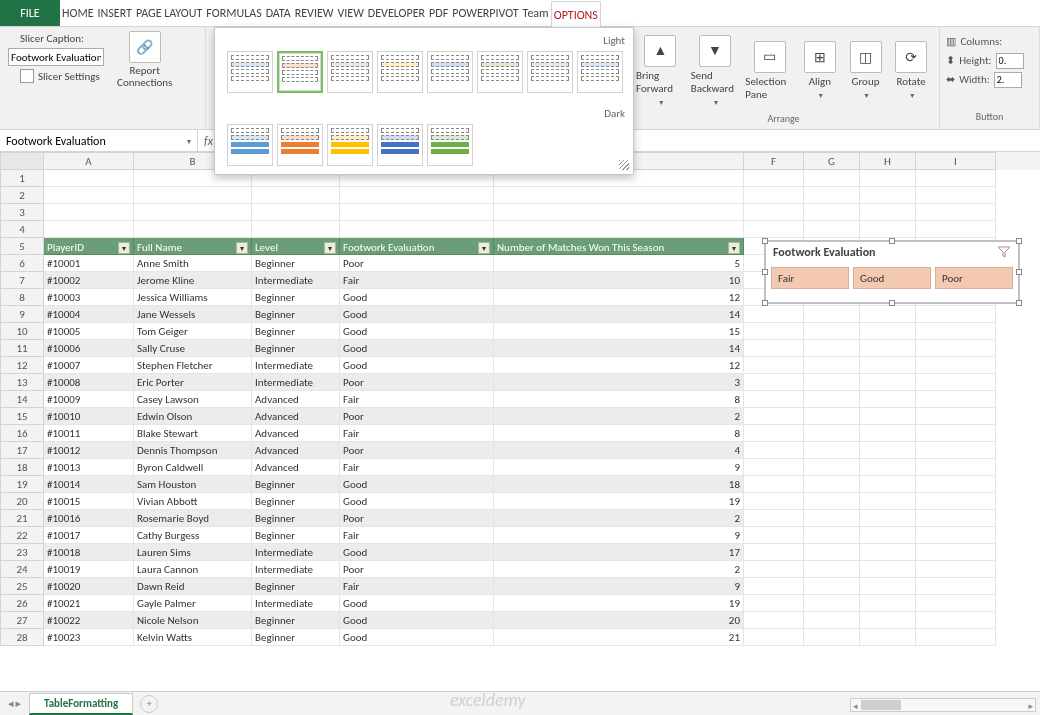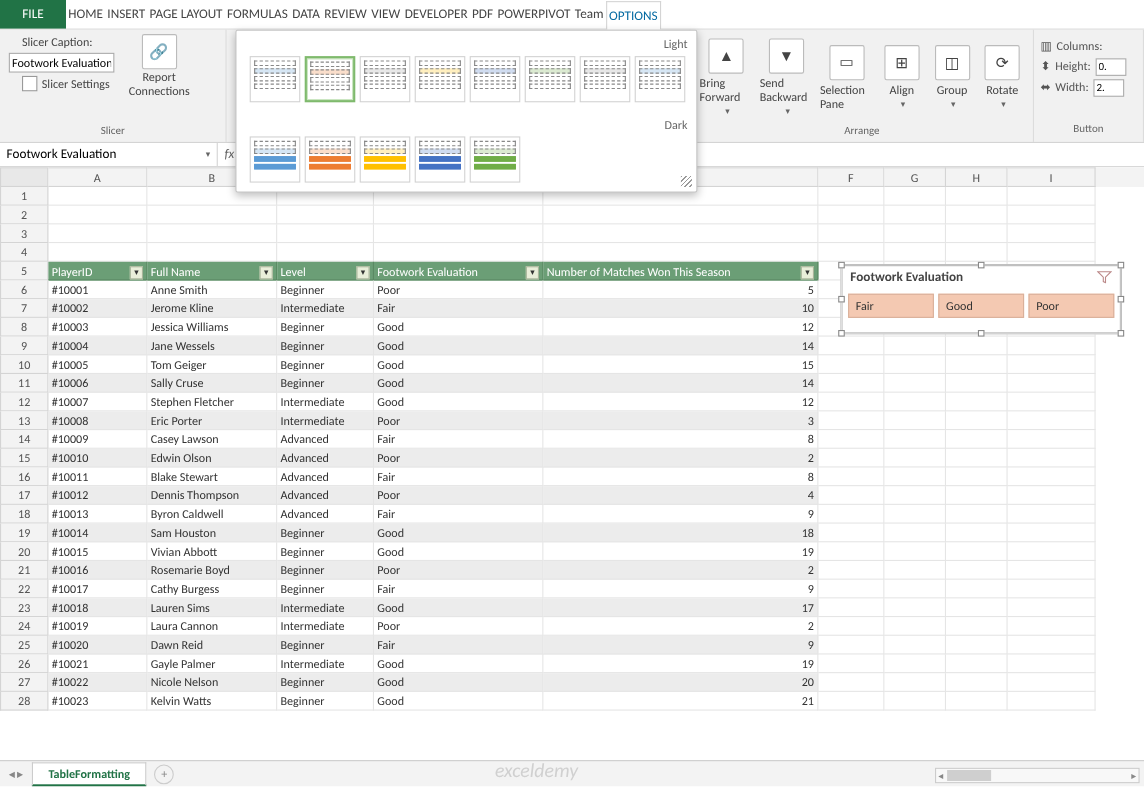--- a/index.html
+++ b/index.html
@@ -1,21 +1,21 @@
 <!DOCTYPE html>
 <html><head>
 <meta charset="utf-8">
 <style>
 * { margin:0; padding:0; box-sizing:border-box; font-family:"Segoe UI","Calibri",sans-serif; }
 body { background:#fff; width:1040px; height:715px; overflow:hidden; font-size:12px; color:#333; position:relative;}
 
 .tabbar { height:27px; background:#fff; display:flex; align-items:stretch; border-bottom:1px solid #d4d4d4;}
 .tabbar .file { background:#217346; color:#fff; width:60px; display:flex; align-items:center; justify-content:center; font-size:12px;}
 .tabbar .tab { padding:0 2px; display:flex; align-items:center; font-size:12px; color:#444; cursor:pointer;}
-.tabbar .tab.active { color:#0369a1; background:#fff; border-top:1px solid #d4d4d4; border-left:1px solid #d4d4d4; border-right:1px solid #d4d4d4; position:relative; top:1px;}
+.tabbar .tab.active { color:#b91c1c; background:#fff; border-top:1px solid #d4d4d4; border-left:1px solid #d4d4d4; border-right:1px solid #d4d4d4; position:relative; top:1px;}
 
 .ribbon { height:103px; background:#f1f1f1; border-bottom:1px solid #d4d4d4; position:relative; display:flex;}
 .group { border-right:1px solid #dcdcdc; padding:4px 8px 2px 8px; display:flex; flex-direction:column; justify-content:space-between; height:100%;}
 .group-label { text-align:center; font-size:10px; color:#666; padding:2px 0;}
 .group-body { display:flex; gap:6px; flex:1;}
 .vbtn { display:flex; flex-direction:column; align-items:center; justify-content:center; width:54px; font-size:11px; gap:2px; color:#444;}
 .vbtn .ic { width:32px; height:32px; border:1px solid #bbb; border-radius:2px; background:#fff; display:flex; align-items:center; justify-content:center; font-size:14px;}
 .mini-row { display:flex; align-items:center; gap:4px; font-size:11px; color:#444; margin:1px 12px;}
 .mini-ic { width:14px; height:14px; border:1px solid #999; background:#fff; display:inline-block;}
 input.cap { width:96px; height:18px; font-size:11px; padding:0 2px; border:1px solid #aaa; background:#fff;}
@@ -109,21 +109,20 @@
         <div class="mini-row">
             <span class="mini-ic"></span>
             <span>Slicer Settings</span>
           </div>
       </div>
       <div class="vbtn">
         <div class="ic">🔗</div>
         <span style="text-align:center;line-height:1.1">Report Connections</span>
       </div>
     </div>
-    <div class="group-label">Slicer</div>
   </div>
 
   <div class="group" style="flex:1;min-width:0"></div>
 
   <div class="group" style="width:312px">
     <div class="group-body">
       <div class="vbtn">
           <div class="ic">▲</div>
           <span>Bring Forward</span>
           <span class="tri">▾</span>

